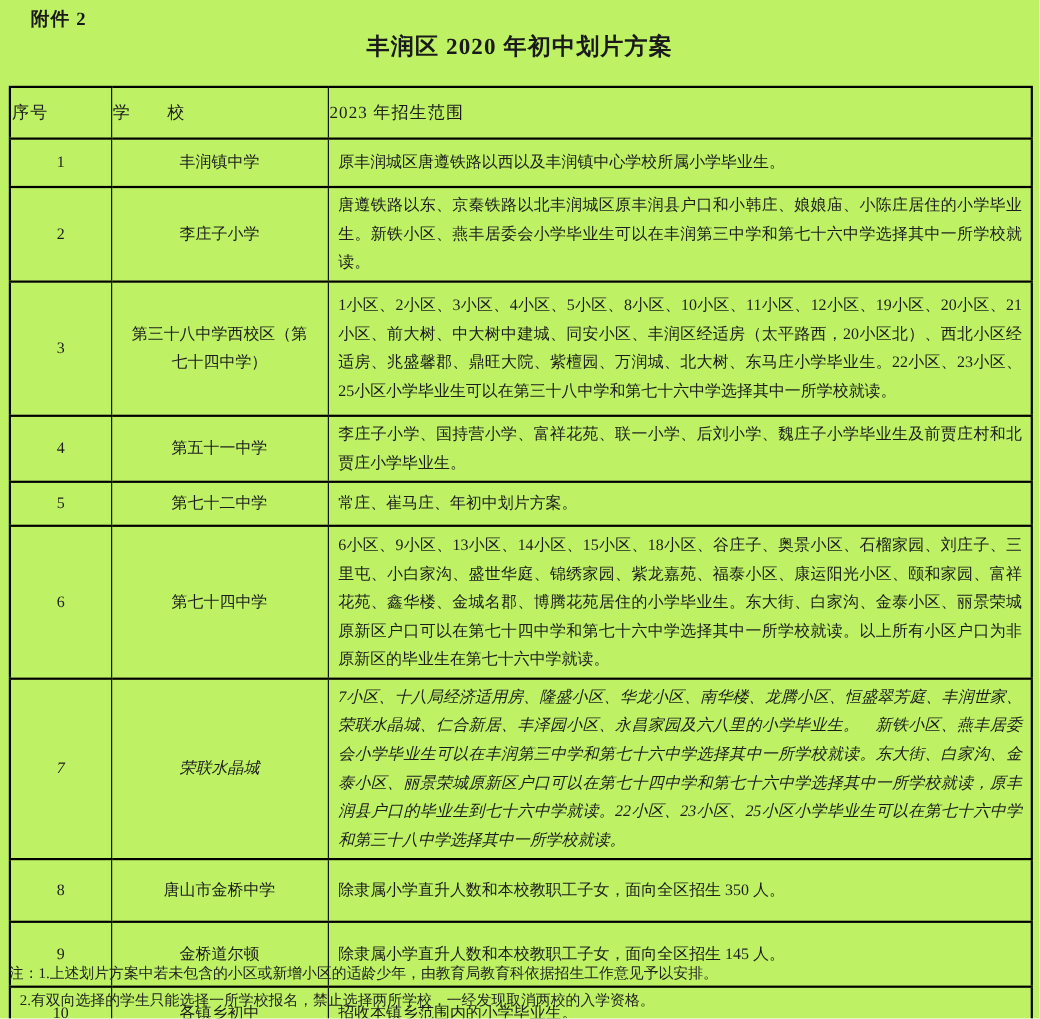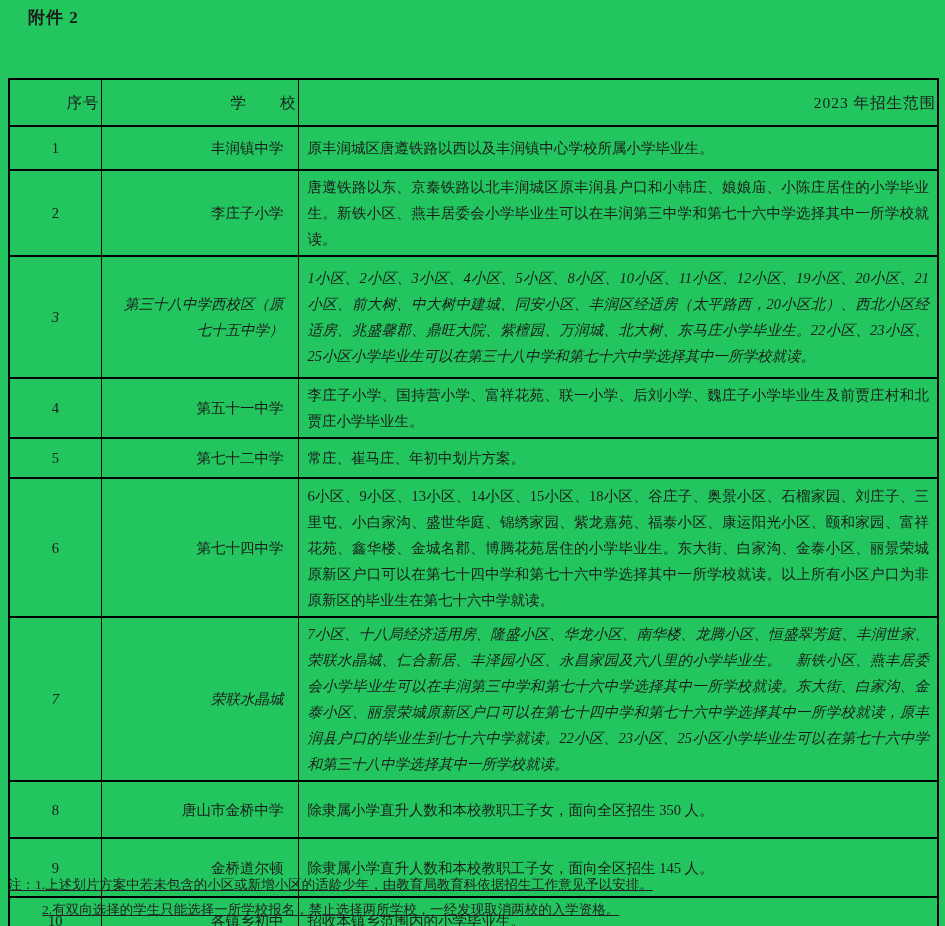--- a/index.html
+++ b/index.html
@@ -1,19 +1,19 @@
 <!DOCTYPE html>
 <html><head>
 <meta charset="utf-8">
 <style>
   html,body{margin:0;padding:0;background:#ffffff;}
   .page{
     position:relative;
     width:945px;height:926px;
-    background:#22c55e;
+    background:#bef264;
     font-family:"Liberation Serif","DejaVu Serif",serif;
     color:#1a1a1a;
     overflow:hidden;
   }
   .attachment{
     position:absolute;left:28px;top:6px;
     font-size:17px;font-weight:bold;letter-spacing:1px;
   }
   .doc-title{
     position:absolute;left:0;top:28px;width:100%;
@@ -32,46 +32,47 @@
   table.zoning td,table.zoning th{
     border:solid #000;
     border-width:2px 1px;
     vertical-align:middle;
     font-weight:normal;
     font-size:14.5px;
     line-height:26px;
     color:#1c1c1c;
   }
   td.no,th.h-no{text-align:center;font-size:15px;}
-  td.school,th.h-school{text-align:right;padding:2px 14px;}
+  td.school,th.h-school{text-align:center;padding:2px 14px;}
   td.scope,th.h-scope{text-align:left;padding:3px 8px 3px 9px;text-align:justify;}
-  tr.hdr td{height:43px;font-size:15.5px;text-align:right;letter-spacing:1px;}
+  tr.hdr td{height:43px;font-size:15.5px;text-align:left;letter-spacing:1px;}
   tr.r1 td{height:36px;}
   tr.r2 td{height:62px;}
-  tr.r3 td{height:114px;font-style:italic;}
+  tr.r3 td{height:114px;}
   tr.r4 td{height:33px;}
   tr.r5 td{height:32px;}
   tr.r6 td{height:131px;}
   tr.r7 td{height:151px;font-style:italic;}
   tr.r8 td{height:49px;}
   tr.r9 td{height:51px;}
   tr.r10 td{height:40px;}
   .notes{
     position:absolute;left:8px;top:872px;width:929px;
-    font-size:13.5px;line-height:25px;color:#222;text-decoration:underline;
+    font-size:13.5px;line-height:25px;color:#222;
   }
-  .notes .note-line2{padding-left:10px;margin-left:24px;}
+  .notes .note-line2{padding-left:10px;}
 </style>
 </head>
 <body>
 
 <div class="page">
 
   <div class="attachment">附件 2</div>
 
+  <div class="doc-title">丰润区 2020 年初中划片方案</div>
 
   <table class="zoning">
     <colgroup>
         <col class="c-no">
         <col class="c-school">
         <col class="c-scope">
       </colgroup>
     <tbody>
       <tr class="hdr">
         <td class="h-no">序号</td>
@@ -83,21 +84,21 @@
         <td class="school">丰润镇中学</td>
         <td class="scope">原丰润城区唐遵铁路以西以及丰润镇中心学校所属小学毕业生。</td>
       </tr>
       <tr class="r2">
         <td class="no">2</td>
         <td class="school">李庄子小学</td>
         <td class="scope">唐遵铁路以东、京秦铁路以北丰润城区原丰润县户口和小韩庄、娘娘庙、小陈庄居住的小学毕业生。新铁小区、燕丰居委会小学毕业生可以在丰润第三中学和第七十六中学选择其中一所学校就读。</td>
       </tr>
       <tr class="r3">
         <td class="no">3</td>
-        <td class="school">第三十八中学西校区（原七十五中学）</td>
+        <td class="school">第三十八中学西校区（第七十四中学）</td>
         <td class="scope">1小区、2小区、3小区、4小区、5小区、8小区、10小区、11小区、12小区、19小区、20小区、21小区、前大树、中大树中建城、同安小区、丰润区经适房（太平路西，20小区北）、西北小区经适房、兆盛馨郡、鼎旺大院、紫檀园、万润城、北大树、东马庄小学毕业生。22小区、23小区、25小区小学毕业生可以在第三十八中学和第七十六中学选择其中一所学校就读。</td>
       </tr>
       <tr class="r4">
         <td class="no">4</td>
         <td class="school">第五十一中学</td>
         <td class="scope">李庄子小学、国持营小学、富祥花苑、联一小学、后刘小学、魏庄子小学毕业生及前贾庄村和北贾庄小学毕业生。</td>
       </tr>
       <tr class="r5">
         <td class="no">5</td>
         <td class="school">第七十二中学</td>

